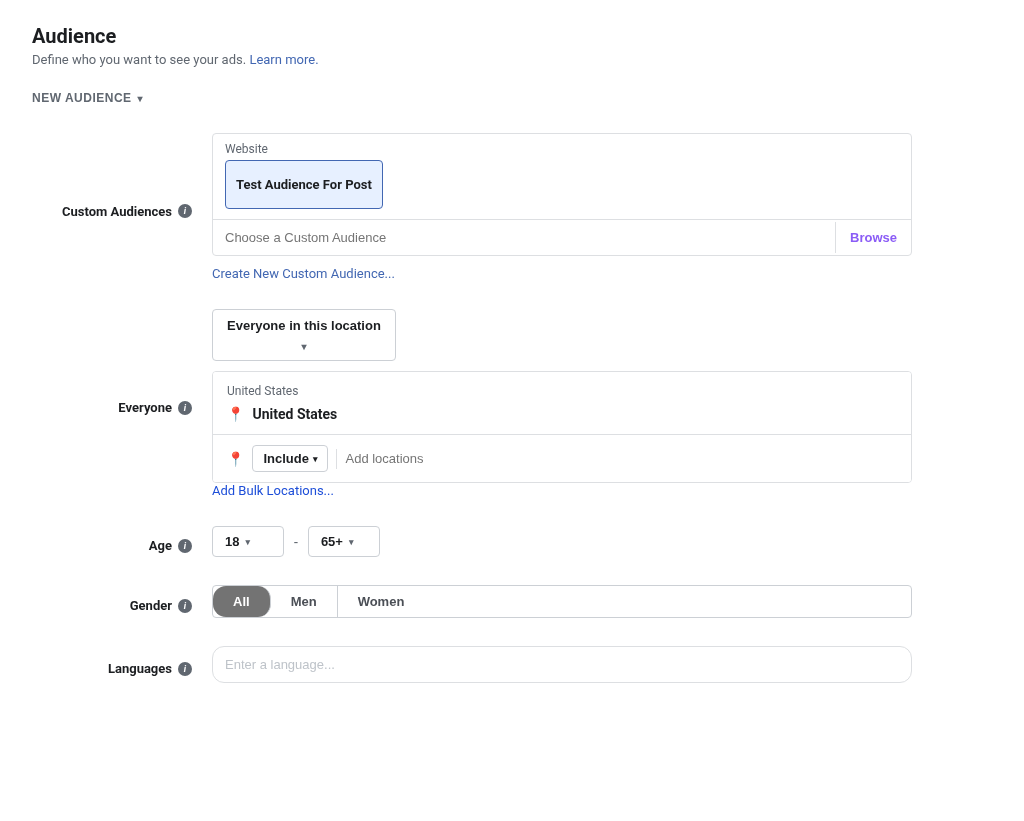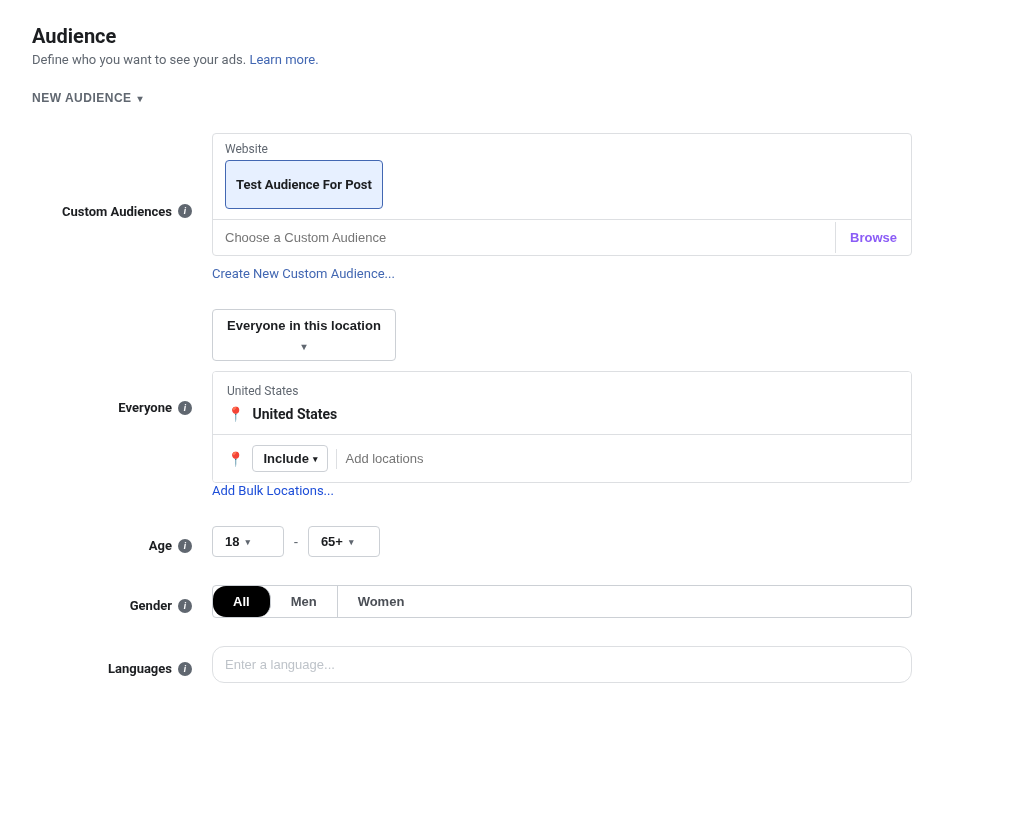--- a/index.html
+++ b/index.html
@@ -321,21 +321,21 @@
       color: #4b4f56;
       cursor: pointer;
       border-right: 1px solid #ccd0d5;
     }
 
     .gender-btn:last-child {
       border-right: none;
     }
 
     .gender-btn.active {
-      background: #000000;
+      background: #737373;
       color: #fff;
       border-radius: 13px;
     }
 
     
     .languages-input {
       width: 100%;
       border: 1px solid #dddfe2;
       border-radius: 12px;
       padding: 10px 12px;

